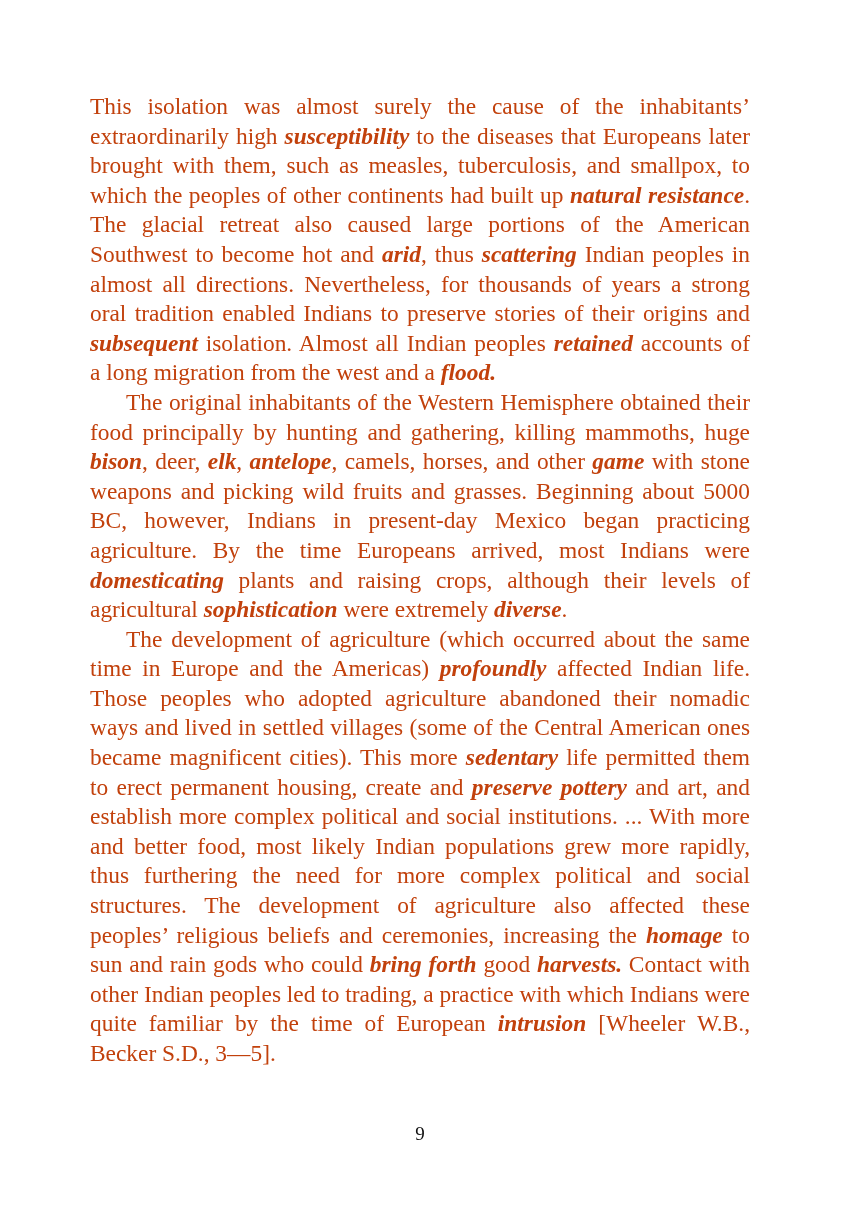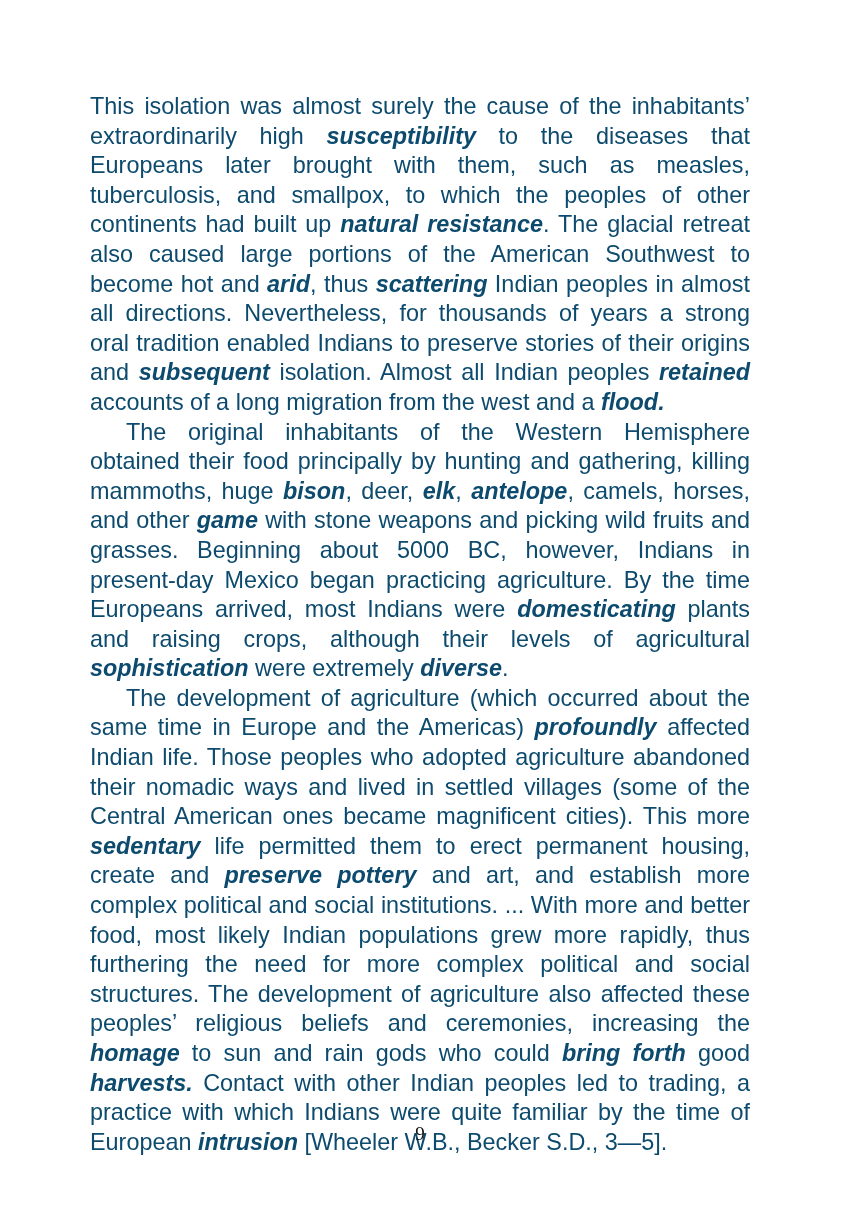--- a/index.html
+++ b/index.html
@@ -11,24 +11,24 @@
       width: 857px;
       height: 1211px;
       position: relative;
       overflow: hidden;
     }
     .page {
       position: absolute;
       left: 90px;
       top: 92px;
       width: 660px;
-      font-family: Liberation Sans, sans-serif;
+      font-family: Liberation Serif, serif;
       font-size: 23.4px;
       line-height: 29.6px;
-      color: #0c4a6e;
+      color: #c2410c;
       text-align: justify;
     }
     .para {
       margin: 0;
       padding: 0;
       text-align: justify;
     }
     .para.indent {
       text-indent: 36px;
     }

